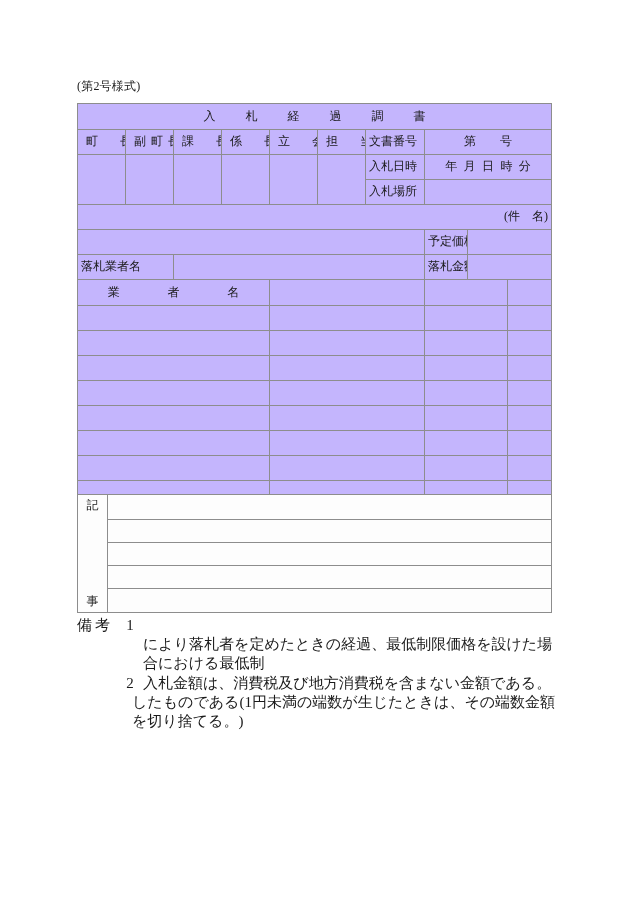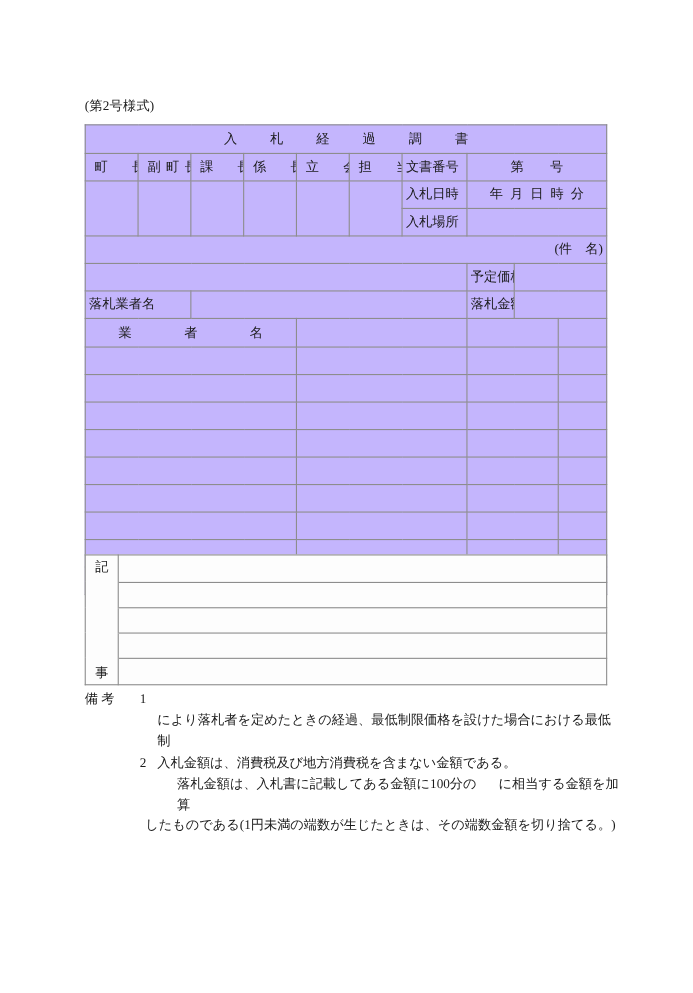--- a/index.html
+++ b/index.html
@@ -11,21 +11,21 @@
     height: 903px;
     background: #ffffff;
     font-family: "Liberation Serif", "DejaVu Serif", serif;
     color: #1a1a1a;
     position: relative;
     overflow: hidden;
   }
 
   .page {
     position: absolute;
-    left: 0; top: 15px;
+    left: 0; top: 5px;
     width: 630px;
     height: 654px;
   }
 
   
   .form-no {
     position: absolute;
     left: 77px;
     top: 74px;
     font-size: 12px;
@@ -171,21 +171,21 @@
     vertical-align: bottom !important;
     padding-bottom: 2px !important;
   }
 
   
   .notes {
     position: absolute;
     left: 77px;
     top: 611px;
     width: 490px;
-    font-size: 12px;
+    font-size: 15px;
     line-height: 19.2px;
   }
   .note-row {
     display: flex;
     white-space: nowrap;
   }
   .note-head {
     width: 40px;
     flex: 0 0 40px;
     letter-spacing: 3px;
@@ -398,19 +398,16 @@
       <span class="note-head">備考</span>
       <span class="note-num">1</span>
     </div>
     <div class="note-cont">により落札者を定めたときの経過、最低制限価格を設けた場合における最低制</div>
 
     <div class="note-row">
       <span class="note-head"></span>
       <span class="note-num">2</span>
       <span class="note-body">入札金額は、消費税及び地方消費税を含まない金額である。</span>
     </div>
-    <div class="note-cont-deep">
-      <span>落札金額は、入札書に記載してある金額に100分の</span><span class="blank-fill"></span><span>に相当する金額を加算</span>
-    </div>
     <div class="note-cont-shallow">したものである(1円未満の端数が生じたときは、その端数金額を切り捨てる。)</div>
   </div>
 
 </div>
 
 </body></html>

